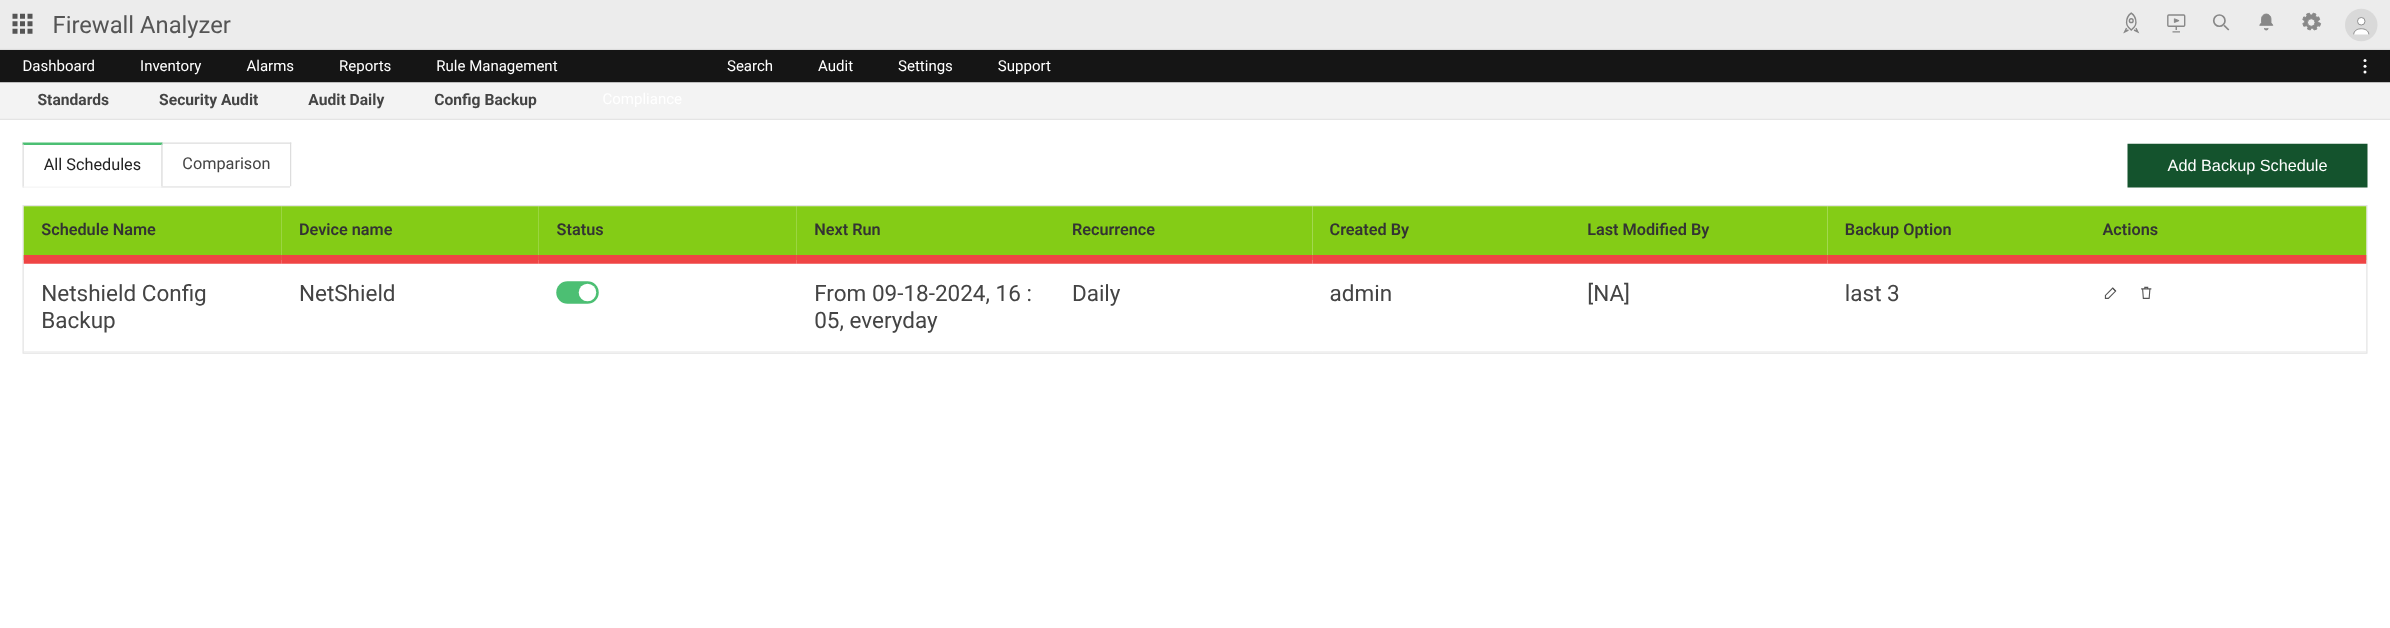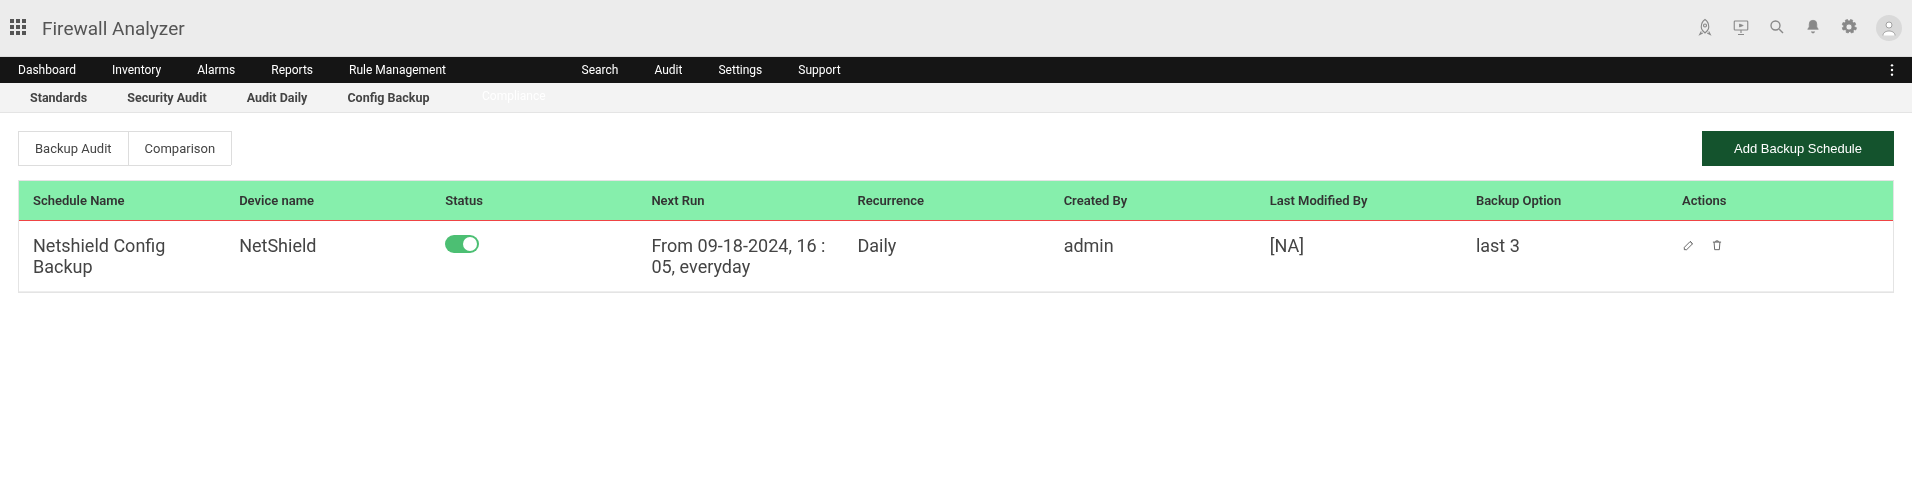--- a/index.html
+++ b/index.html
@@ -7,21 +7,21 @@
     font-family: -apple-system, BlinkMacSystemFont, "Segoe UI", Roboto, Arial, sans-serif;
     font-size: 13px;
     color: #333;
     background: #fff;
     width: 1912px;
   }
 
   
   .top-header {
     background: #ececec;
-    height: 57px;
+    height: 40px;
     display: flex;
     align-items: center;
     padding: 0 10px;
     border-bottom: 1px solid #ddd;
   }
   .apps-icon {
     width: 18px; height: 18px;
     display: grid;
     grid-template-columns: repeat(3, 4px);
     grid-template-rows: repeat(3, 4px);
@@ -152,23 +152,23 @@
   table {
     width: 100%;
     border-collapse: collapse;
     table-layout: fixed;
   }
   thead th {
     text-align: left;
     font-weight: 600;
     font-size: 13px;
     color: #333;
-    background: #86efac;
+    background: #84cc16;
     padding: 12px 14px;
-    border-bottom: 1px solid #ef4444;
+    border-bottom: 7px solid #ef4444;
   }
   tbody td {
     padding: 14px 14px;
     font-size: 18px;
     color: #444;
     border-bottom: 1px solid #eee;
     vertical-align: top;
   }
   .col-name { width: 11%; }
   .col-device { width: 11%; }
@@ -281,21 +281,21 @@
 <div class="sub-nav">
   <div class="sub-item">Standards</div>
   <div class="sub-item">Security Audit</div>
   <div class="sub-item">Audit Daily</div>
   <div class="sub-item">Config Backup</div>
 </div>
 
 <div class="content">
   <div class="tabs-row">
     <div class="tabs">
-      <div class="tab">Backup Audit</div>
+      <div class="tab active">All Schedules</div>
       <div class="tab">Comparison</div>
     </div>
     <button class="add-btn">Add Backup Schedule</button>
   </div>
 
   <div class="table-wrap">
     <table>
       <colgroup>
         <col class="col-name">
           <col class="col-device">

